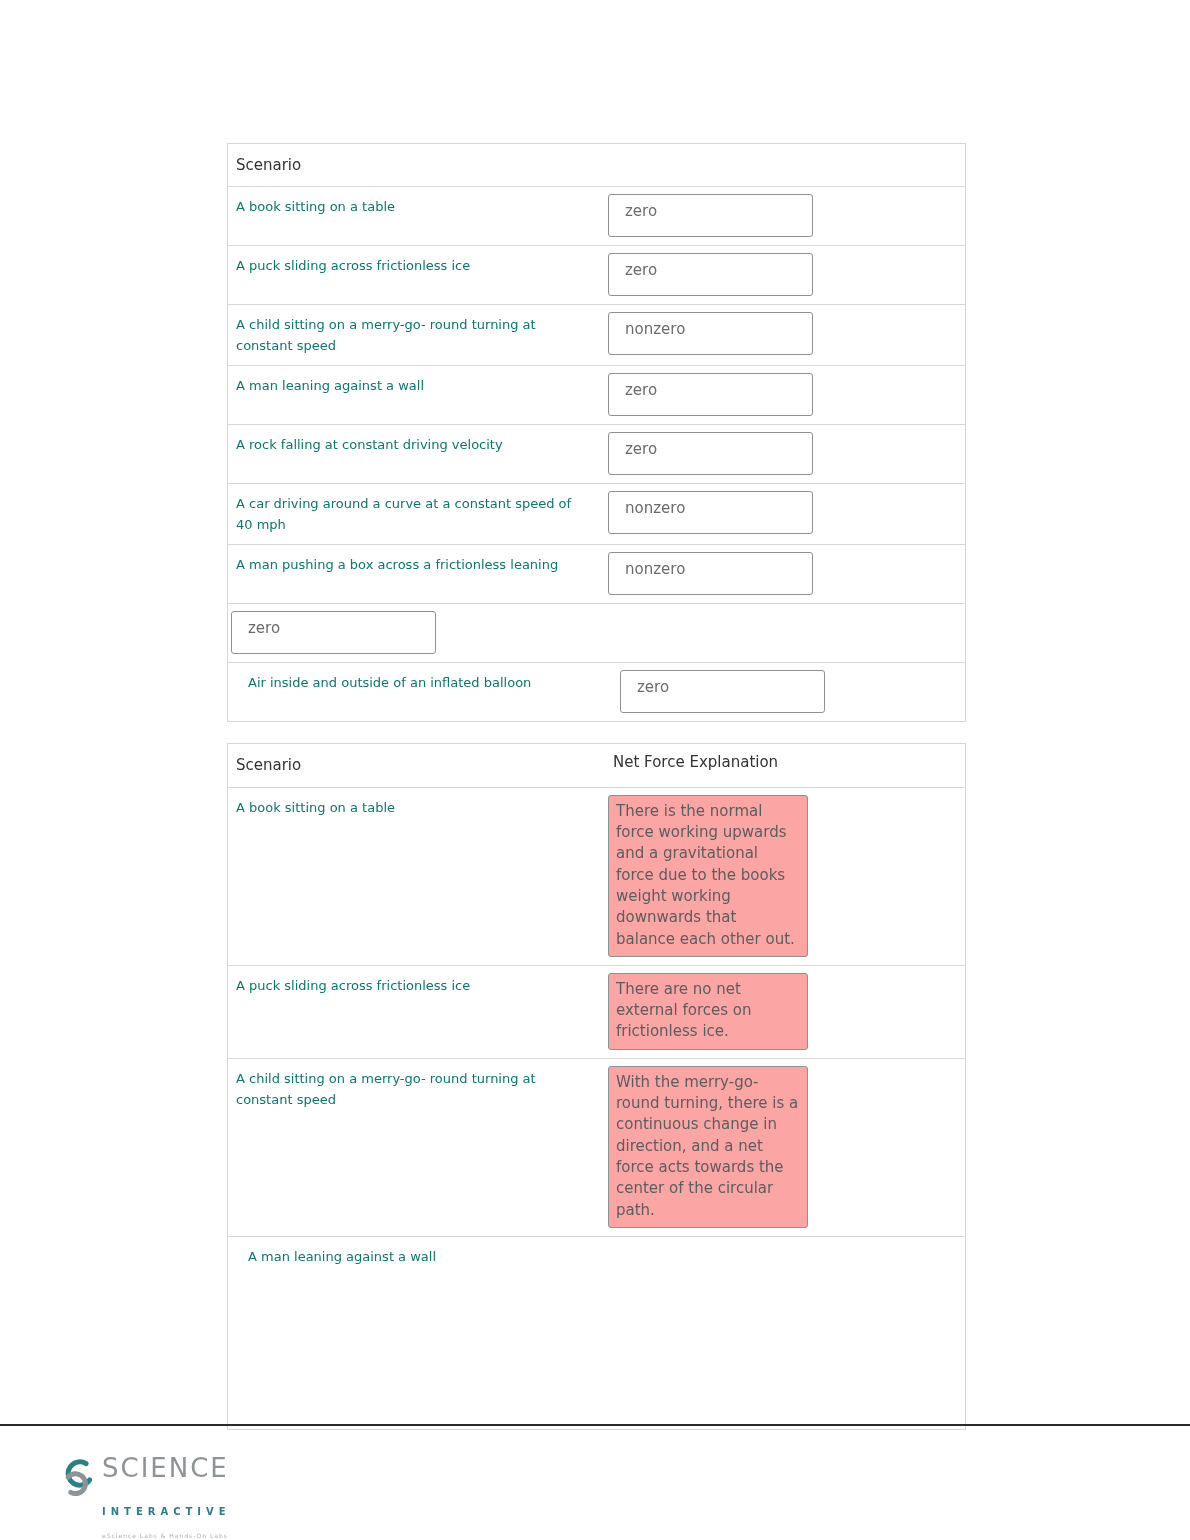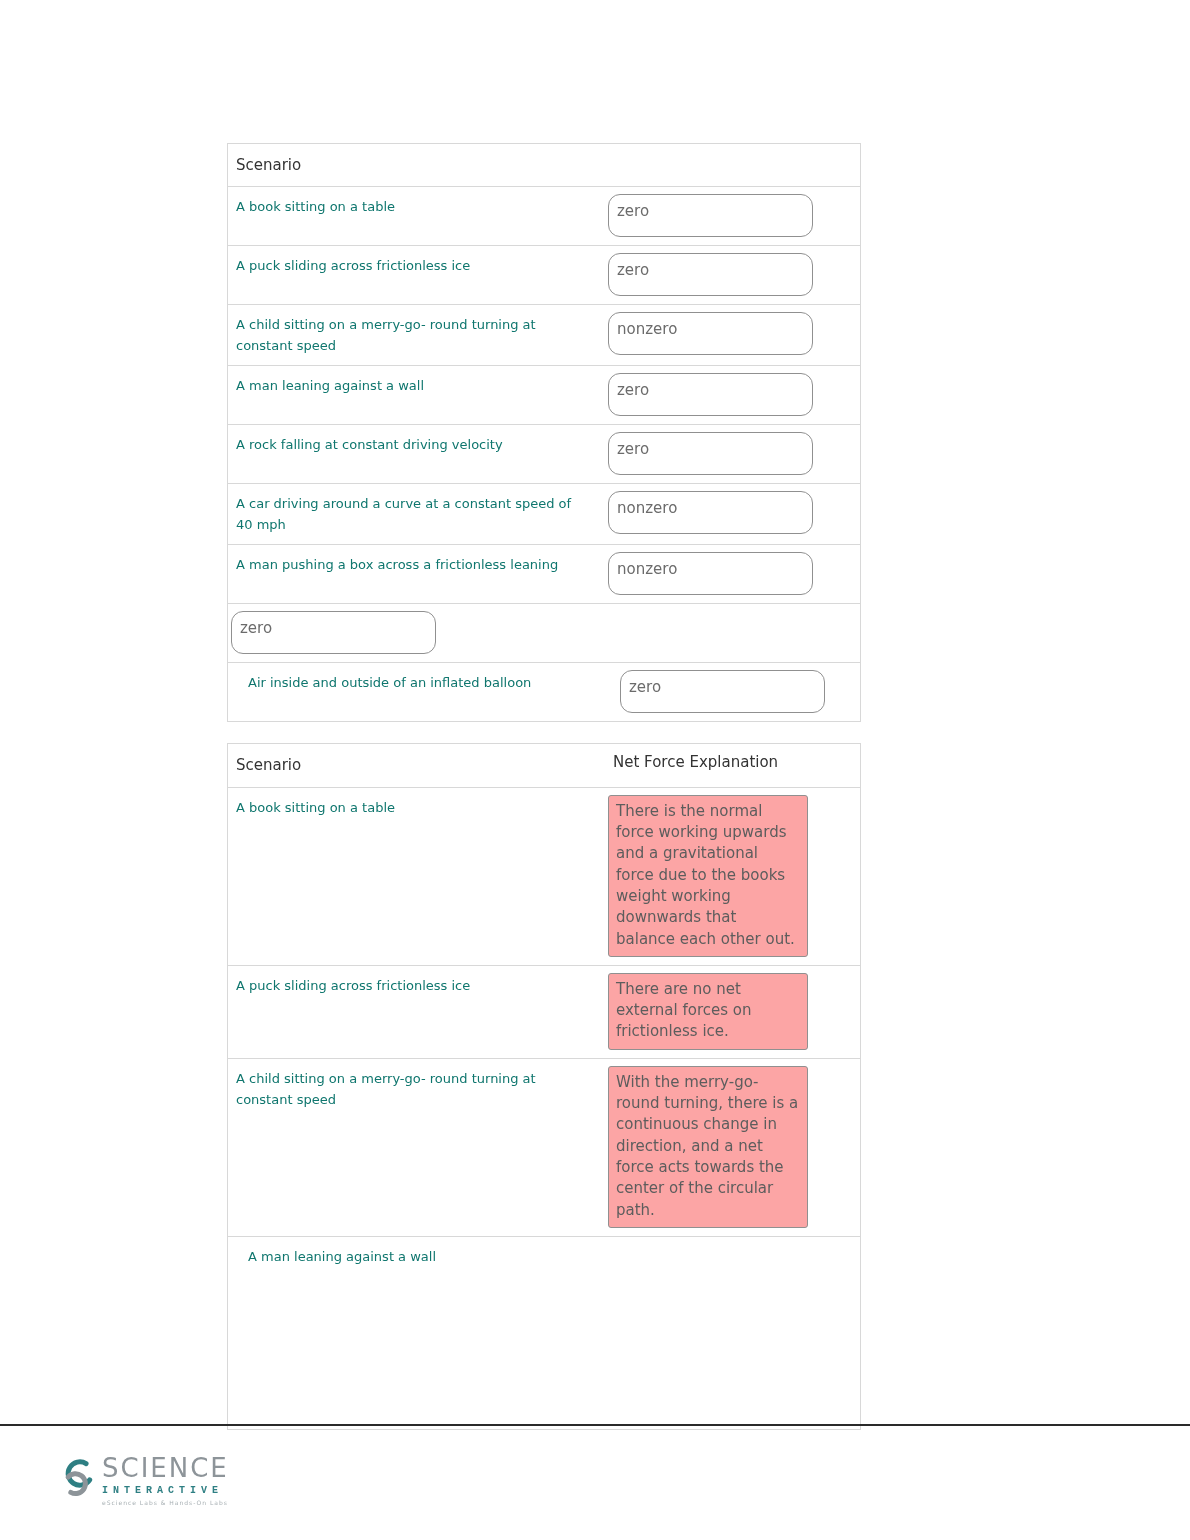--- a/index.html
+++ b/index.html
@@ -6,21 +6,21 @@
   html, body { background: #ffffff; }
   body {
     width: 1190px; height: 1540px;
     position: relative;
     font-family: "DejaVu Sans", sans-serif;
     color: #1f1f1f;
   }
   .content {
     position: absolute;
     left: 227px; top: 143px;
-    width: 634px;
+    width: 739px;
   }
   .table {
     border: 1px solid #d8d8d8;
     background: #fff;
   }
   .table + .table { margin-top: 21px; }
   .row {
     display: flex;
     border-bottom: 1px solid #d8d8d8;
   }
@@ -40,22 +40,22 @@
   .row.header .cell-left,
   .row.header .cell-right {
     padding: 9px 8px;
     font-size: 15px;
     color: #333333;
   }
   .input-box {
     width: 205px;
     height: 43px;
     border: 1px solid #909090;
-    border-radius: 12px;
-    padding: 7px 8px;
+    border-radius: 3px;
+    padding: 7px 16px;
     font-size: 15px;
     color: #6b6b6b;
     background: #fff;
     overflow: hidden;
     white-space: nowrap;
   }
   .textarea-box {
     width: 200px;
     border: 1px solid #909090;
     border-radius: 3px;
@@ -74,35 +74,34 @@
     height: 2px;
     background: #2a2a2a;
   }
   .logo {
     position: absolute;
     left: 60px; top: 1455px;
     display: flex;
     align-items: flex-start;
   }
   .logo-icon { width: 36px; height: 46px; margin-right: 6px; }
-  .logo-text-block { display: flex; flex-direction: column; }
+  .logo-text-block { display: flex; flex-direction: column; gap: 12px; }
   .logo-main {
     font-size: 26px;
     letter-spacing: 2px;
     color: #8d9499;
     line-height: 1.05;
     font-weight: 400;
   }
   .logo-sub {
     font-size: 10px;
     font-weight: bold;
     letter-spacing: 5px;
     color: #2e7f83;
-    margin-top: 3px;
-    font-family: Liberation Mono, monospace;
+    margin-top: 12px;
   }
   .logo-tagline {
     font-size: 6px;
     letter-spacing: 1px;
     color: #a8b0b4;
     margin-top: 3px;
   }
 </style>
 </head>
 <body>

